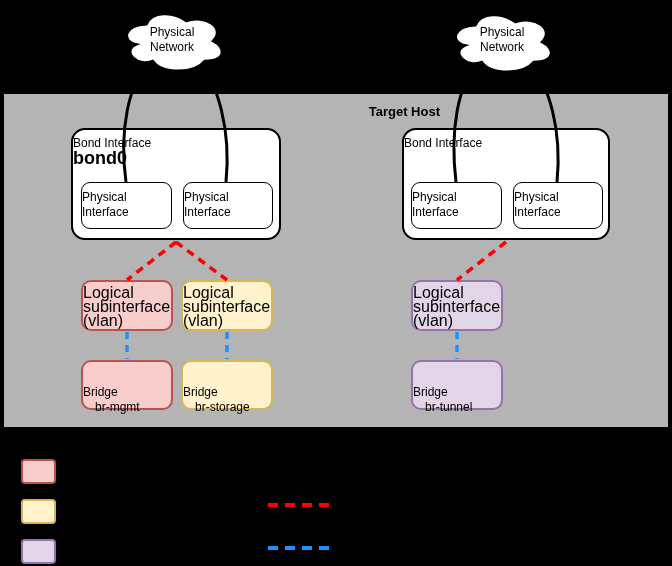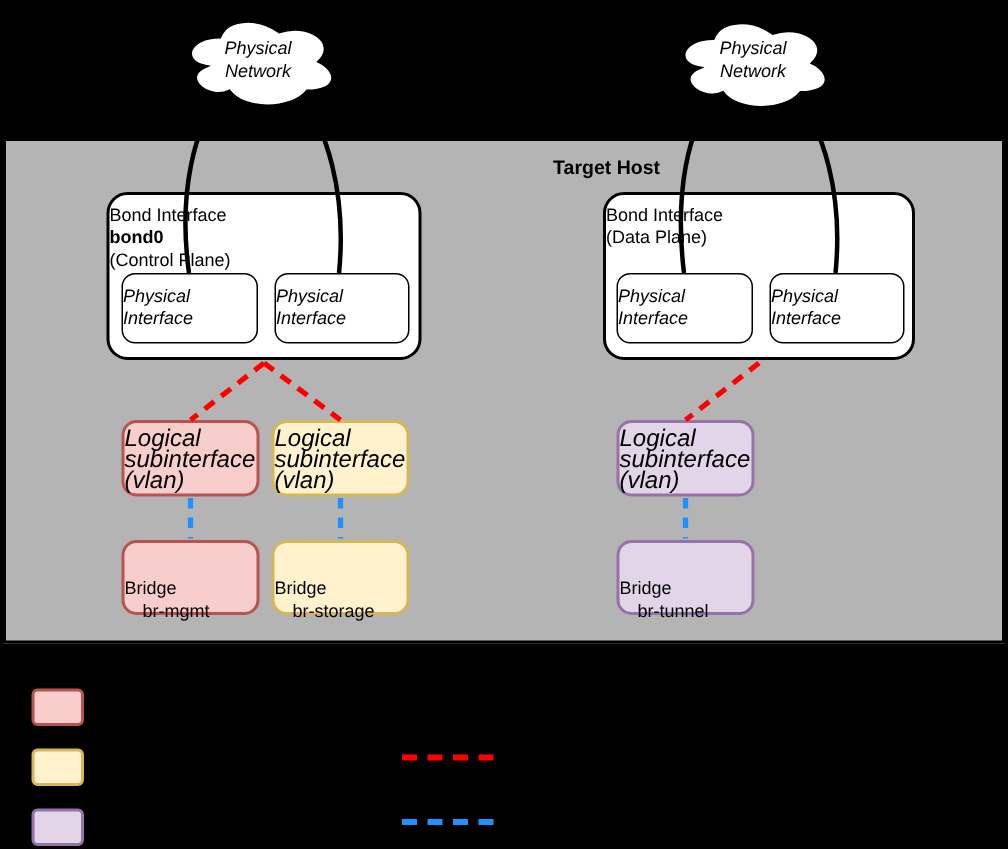--- a/index.html
+++ b/index.html
@@ -9,26 +9,26 @@
   }
   .host{
     position:absolute;left:2px;top:92px;width:664px;height:333px;
     background:#b4b4b4;border:2px solid #000;
   }
   .host-title{
     position:absolute;left:240px;top:104px;width:200px;
     text-align:right;font-size:13px;font-weight:bold;z-index:3;
   }
   .node{position:absolute;box-sizing:border-box;text-align:left;z-index:2;}
-  .ml{white-space:pre-line;font-style:italic;}
+  .ml{white-space:pre-line;}
   .bond{
     background:#fff;border:2.5px solid #000;border-radius:14px;
   }
   .bond-head{padding-top:6px;font-size:12px;line-height:15px;}
-  .bond-name{font-weight:bold;font-size:12px;line-height:15px;}
+  .bond-name{font-weight:bold;font-size:18px;line-height:15px;}
   .phys{
     background:#fff;border:1.5px solid #000;border-radius:9px;
     font-size:12px;line-height:15px;padding-top:7px;z-index:3;
   }
   .sub{
     border-radius:10px;font-size:16px;line-height:14px;padding-top:4px;
   }
   .bridge{
     border-radius:10px;font-size:12px;line-height:15px;padding-top:23px;
   }
@@ -47,32 +47,30 @@
 
 <div class="stage">
 
   <div class="host"></div>
   <div class="host-title">Target Host</div>
 
   <div class="node bond" style="left:71px;top:128px;width:210px;height:112px;">
     <div class="bond-head">
       <div>Bond Interface</div>
       <div class="bond-name">bond0</div>
-      <div>(Control Plane)</div>
     </div>
   </div>
   <div class="node phys ml" style="left:81px;top:182px;width:91px;height:47px;">Physical
 Interface</div>
   <div class="node phys ml" style="left:183px;top:182px;width:90px;height:47px;">Physical
 Interface</div>
 
   <div class="node bond" style="left:402px;top:128px;width:208px;height:112px;">
     <div class="bond-head">
       <div>Bond Interface</div>
-      <div>(Data Plane)</div>
     </div>
   </div>
   <div class="node phys ml" style="left:411px;top:182px;width:91px;height:47px;">Physical
 Interface</div>
   <div class="node phys ml" style="left:513px;top:182px;width:90px;height:47px;">Physical
 Interface</div>
 
   <div class="node sub c-mgmt ml" style="left:81px;top:280px;width:92px;height:51px;">Logical
 subinterface
 (vlan)</div>

